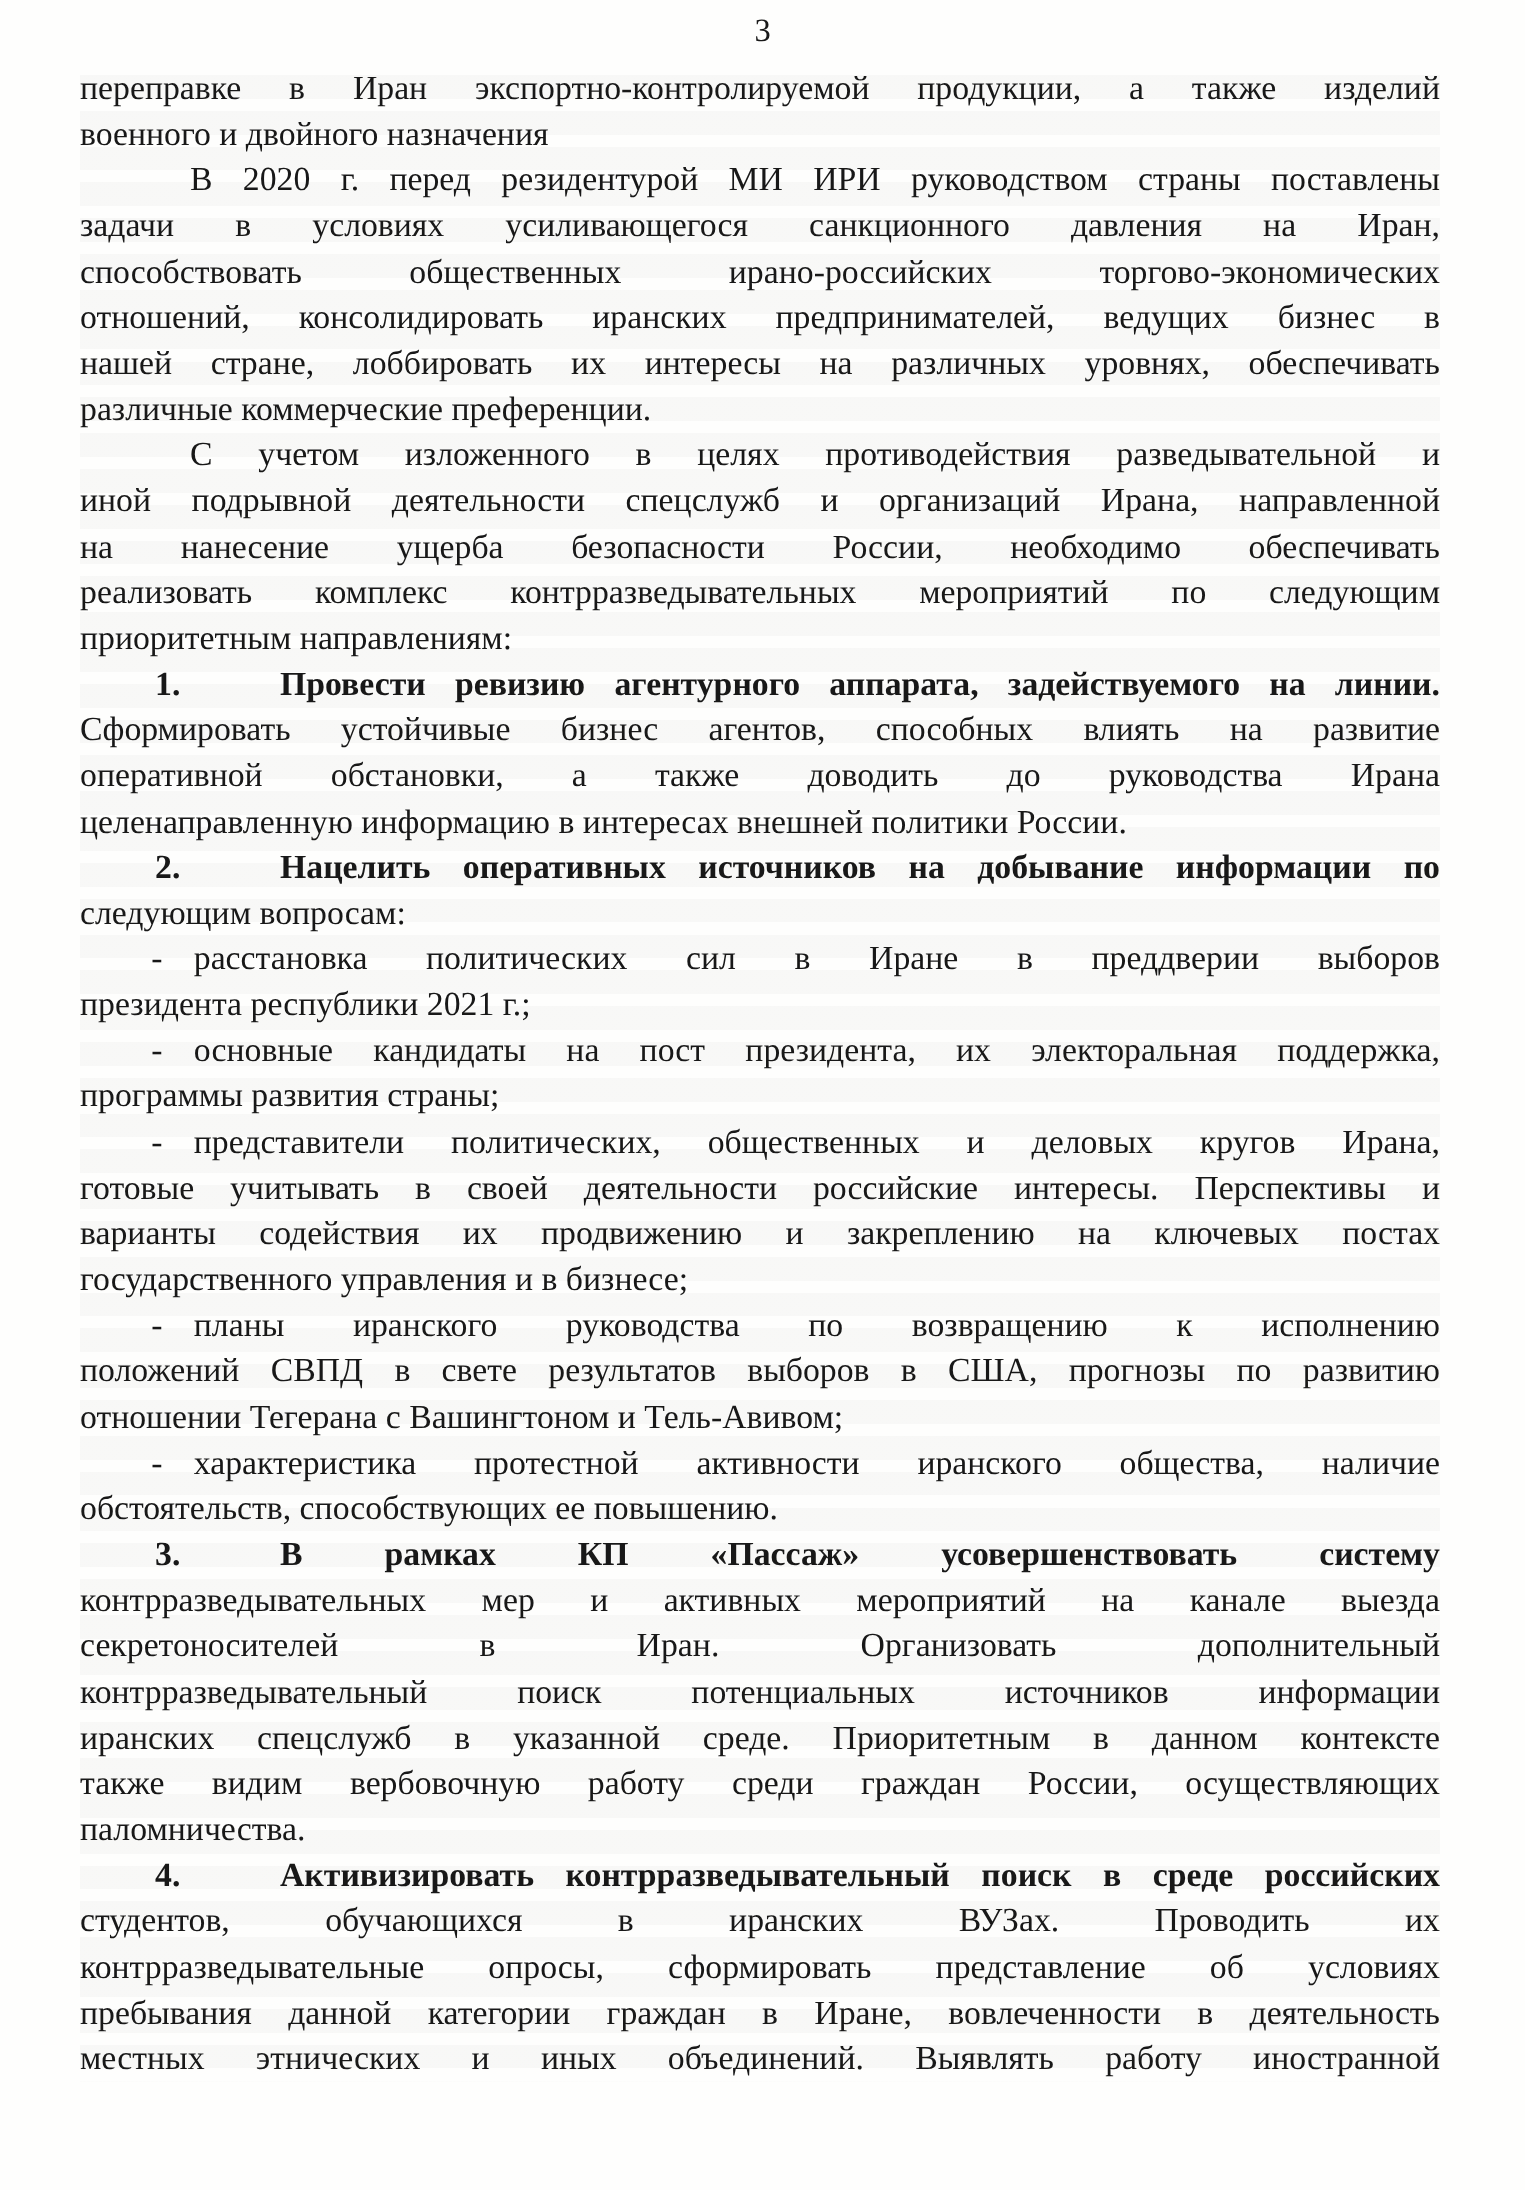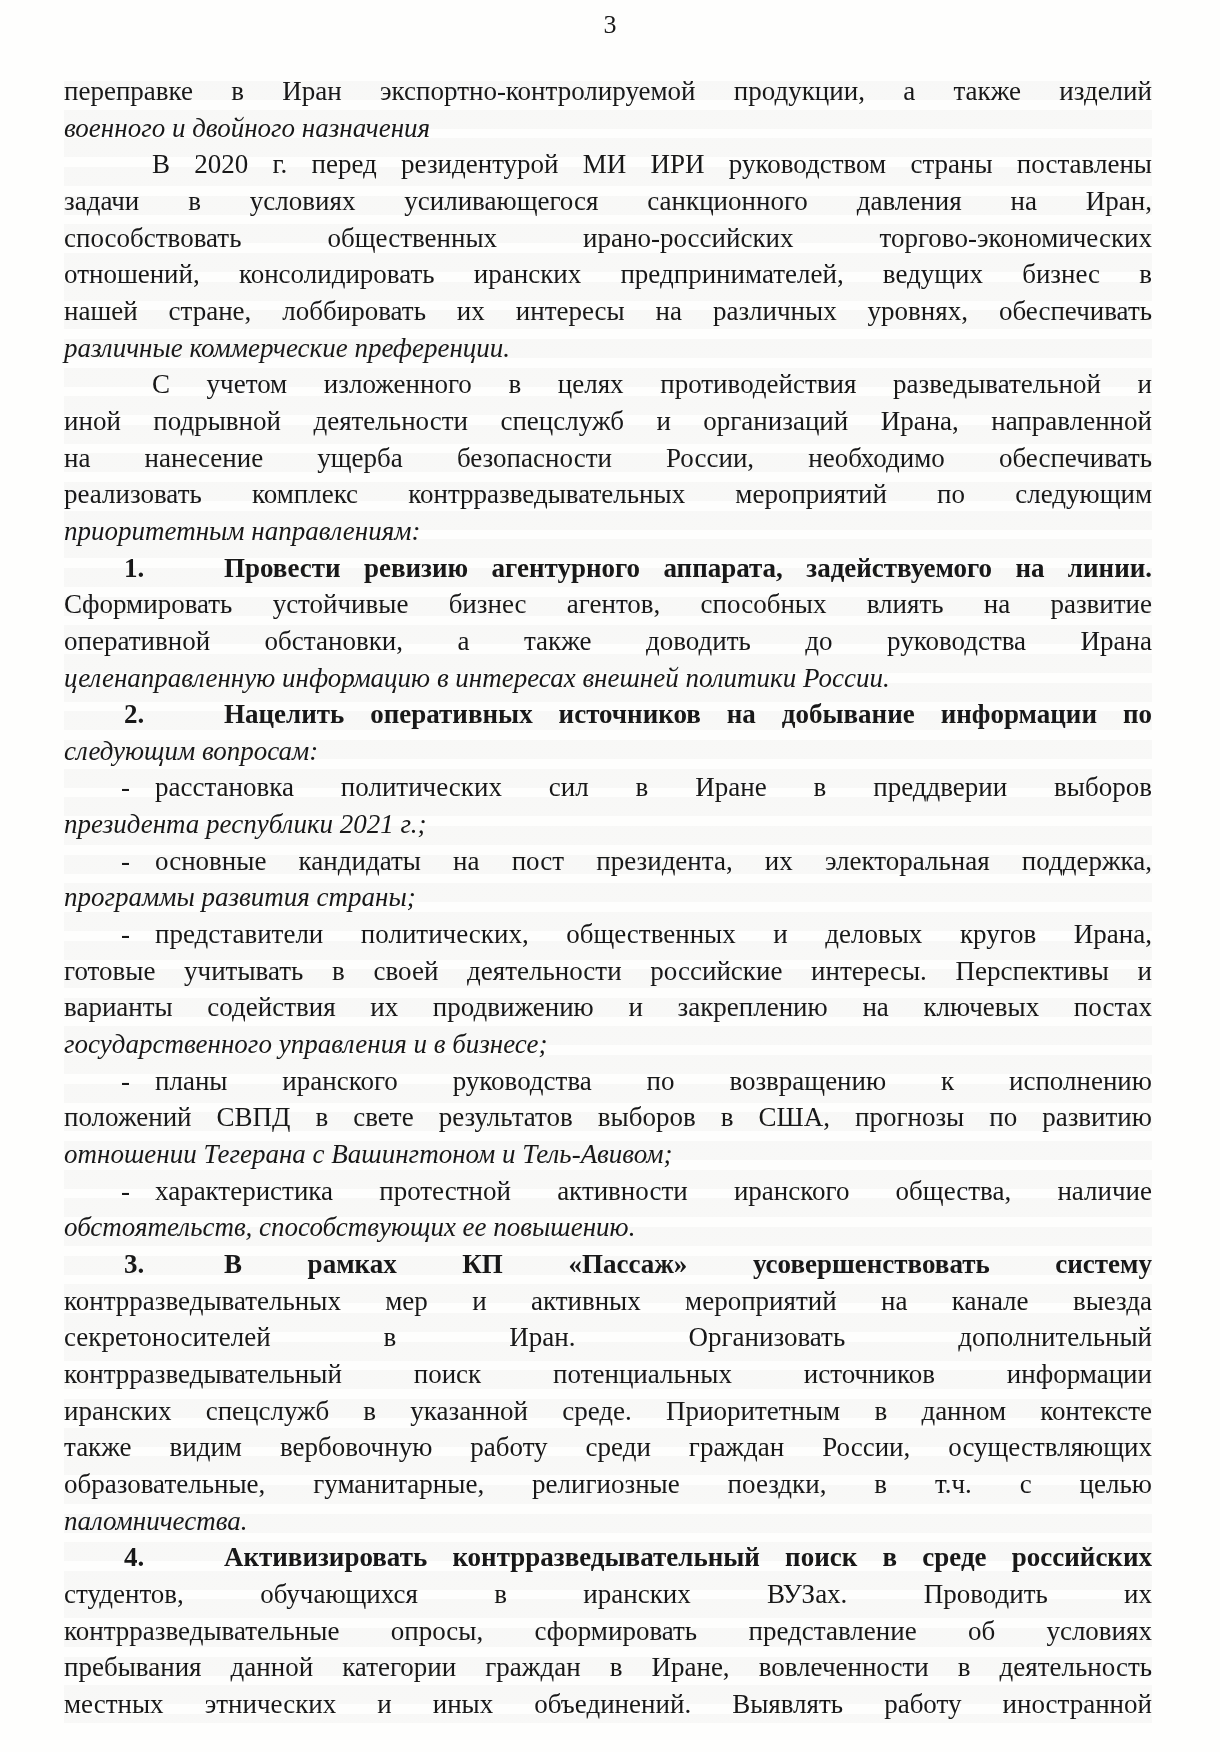--- a/index.html
+++ b/index.html
@@ -22,21 +22,21 @@
     top: 10px;
     left: 66px;
     width: 1088px;
     text-align: center;
     font-size: 26px;
     line-height: 30px;
   }
   .body-text {
     position: absolute;
     left: 64px;
-    top: 73px;
+    top: 52px;
     width: 1088px;
     font-size: 27px;
     line-height: 36.65px;
     
     background: repeating-linear-gradient(
       to bottom,
       rgba(60, 60, 55, 0.03) 8px,
       rgba(60, 60, 55, 0.03) 27px,
       transparent 27px,
       transparent 36.65px
@@ -44,21 +44,20 @@
   }
   .para { margin: 0; }
   .line {
     text-align: justify;
     text-align-last: justify;
     min-height: 36.65px;
     white-space: normal;
   }
   .line.endline {
     text-align-last: left;
-    font-style: italic;
   }
   .para.indent .line.first   { text-indent: 88px; }
   .para.numbered .line.first { text-indent: 60px; font-weight: bold; }
   .para.dash .line.first     { text-indent: 57px; }
   .num {
     display: inline-block;
     width: 100px;
     text-indent: 0;
   }
   .dashm {
@@ -125,21 +124,20 @@
         <div class="line first"><span class="dashm">-</span>характеристика протестной активности иранского общества, наличие</div>
         <div class="line endline">обстоятельств, способствующих ее повышению.</div>
       </div>
       <div class="para numbered">
         <div class="line first"><span class="num">3.</span>В рамках КП «Пассаж» усовершенствовать систему</div>
         <div class="line">контрразведывательных мер и активных мероприятий на канале выезда</div>
         <div class="line">секретоносителей в Иран. Организовать дополнительный</div>
         <div class="line">контрразведывательный поиск потенциальных источников информации</div>
         <div class="line">иранских спецслужб в указанной среде. Приоритетным в данном контексте</div>
         <div class="line">также видим вербовочную работу среди граждан России, осуществляющих</div>
-        <div class="line">образовательные, гуманитарные, религиозные поездки, в т.ч. с целью</div>
         <div class="line endline">паломничества.</div>
       </div>
       <div class="para numbered">
         <div class="line first"><span class="num">4.</span>Активизировать контрразведывательный поиск в среде российских</div>
         <div class="line">студентов, обучающихся в иранских ВУЗах. Проводить их</div>
         <div class="line">контрразведывательные опросы, сформировать представление об условиях</div>
         <div class="line">пребывания данной категории граждан в Иране, вовлеченности в деятельность</div>
         <div class="line">местных этнических и иных объединений. Выявлять работу иностранной</div>
       </div>
     </div>

